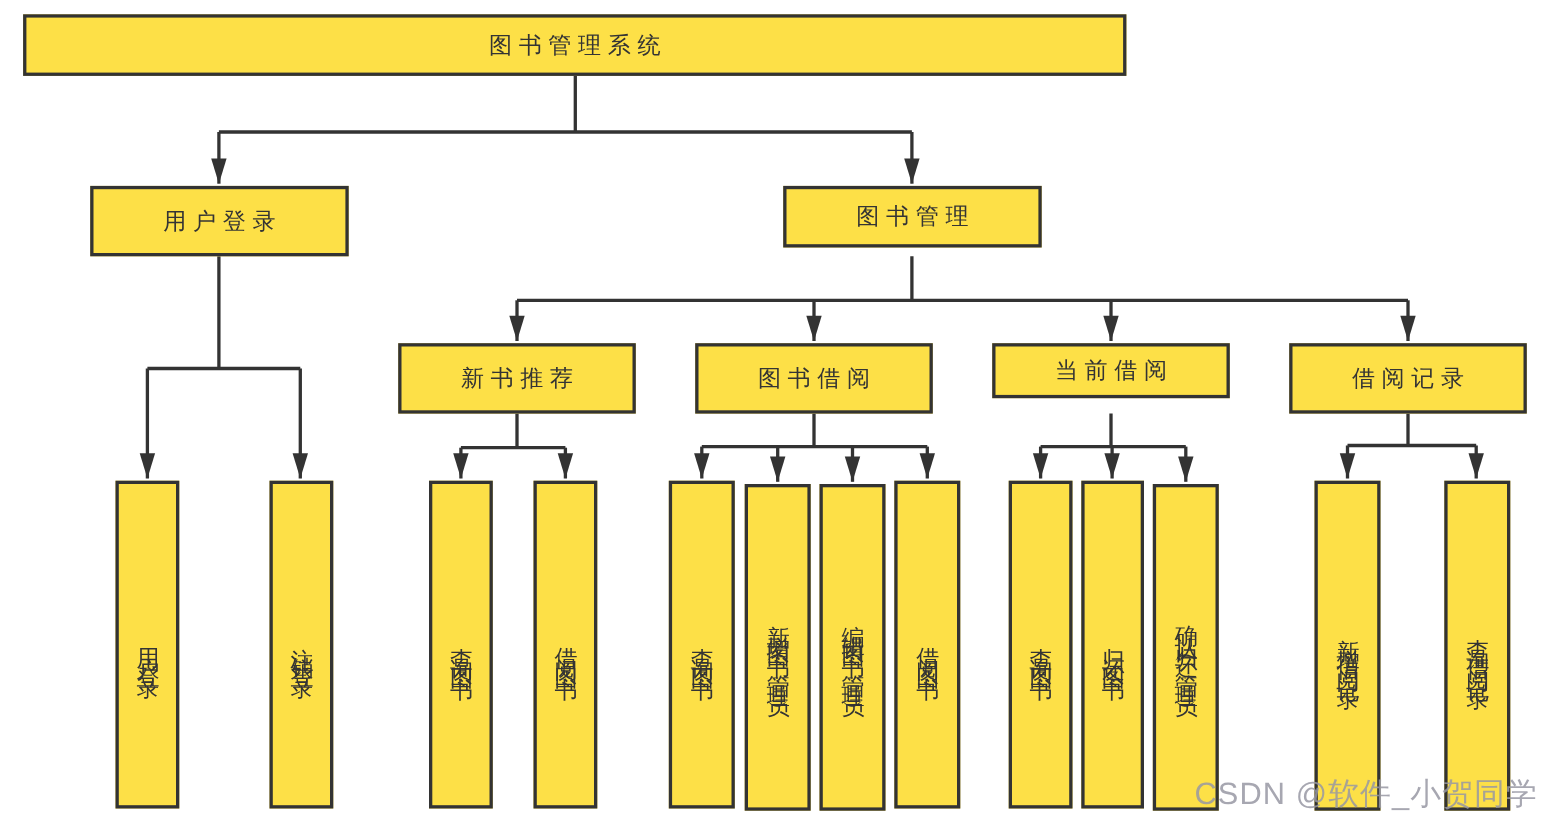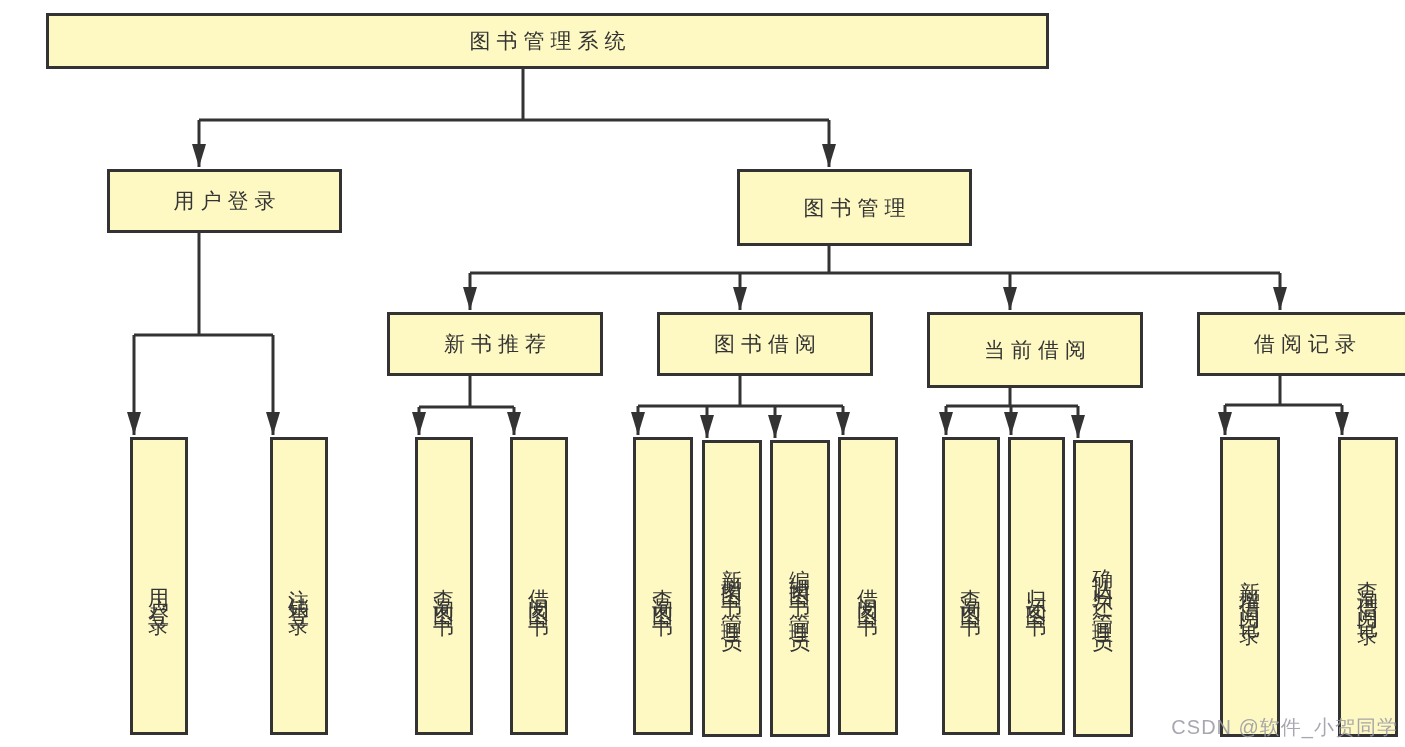--- a/index.html
+++ b/index.html
@@ -9,47 +9,46 @@
     background:#ffffff;
     font-family:"Liberation Sans", sans-serif;
     color:#343434;
     overflow:hidden;
   }
   svg.wires{position:absolute;left:0;top:0;z-index:1;}
   .node{
     position:absolute;
     box-sizing:border-box;
     border:3px solid #333333;
-    background:#fef9c3;
+    background:#fde047;
     display:flex;
     align-items:center;
     justify-content:center;
     z-index:2;
-    margin-left:25px;
   }
   .node .hlabel{
     font-size:21px;
     letter-spacing:6px;
     white-space:nowrap;
     transform:translateX(3px); 
   }
   .node .vlabel{
     writing-mode:vertical-rl;
     text-orientation:mixed;
     font-size:21px;
     line-height:1;
     letter-spacing:9px;
     transform:translateY(4px);
   }
   .watermark{
     position:absolute;
     right:7px;
     bottom:6px;
     z-index:5;
-    font-size:20px;
+    font-size:28px;
     letter-spacing:1px;
     color:rgba(152,152,163,0.85);
     white-space:nowrap;
   }
 </style>
 </head>
 <body>
 
 <div class="canvas">
 
@@ -91,31 +90,31 @@
     </g>
   </svg>
 
   <div class="node" style="left:21px;top:13px;width:1003px;height:56px;">
     <span class="hlabel">图书管理系统</span>
   </div>
 
   <div class="node" style="left:82px;top:169px;width:235px;height:64px;">
     <span class="hlabel">用户登录</span>
   </div>
-  <div class="node" style="left:712px;top:169px;width:235px;height:77px;">
+  <div class="node" style="left:712px;top:169px;width:235px;height:56px;">
     <span class="hlabel">图书管理</span>
   </div>
 
   <div class="node" style="left:362px;top:312px;width:216px;height:64px;justify-content:center;">
     <span class="hlabel">新书推荐</span>
   </div>
   <div class="node" style="left:632px;top:312px;width:216px;height:64px;text-align:center;">
     <span class="hlabel">图书借阅</span>
   </div>
-  <div class="node" style="left:902px;top:312px;width:216px;height:76px;">
+  <div class="node" style="left:902px;top:312px;width:216px;height:50px;">
     <span class="hlabel">当前借阅</span>
   </div>
   <div class="node" style="left:1172px;top:312px;width:216px;height:64px;text-align:right;">
     <span class="hlabel">借阅记录</span>
   </div>
 
   <div class="node" style="left:105px;top:437px;width:58px;height:298px;">
     <span class="vlabel">用户登录</span>
   </div>
   <div class="node" style="left:245px;top:437px;width:58px;height:298px;">

